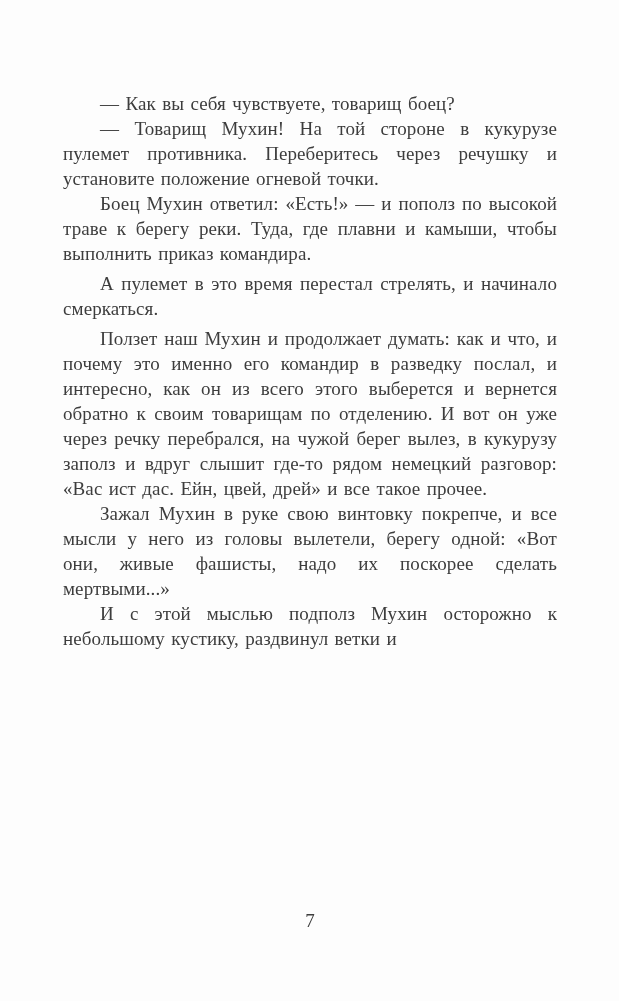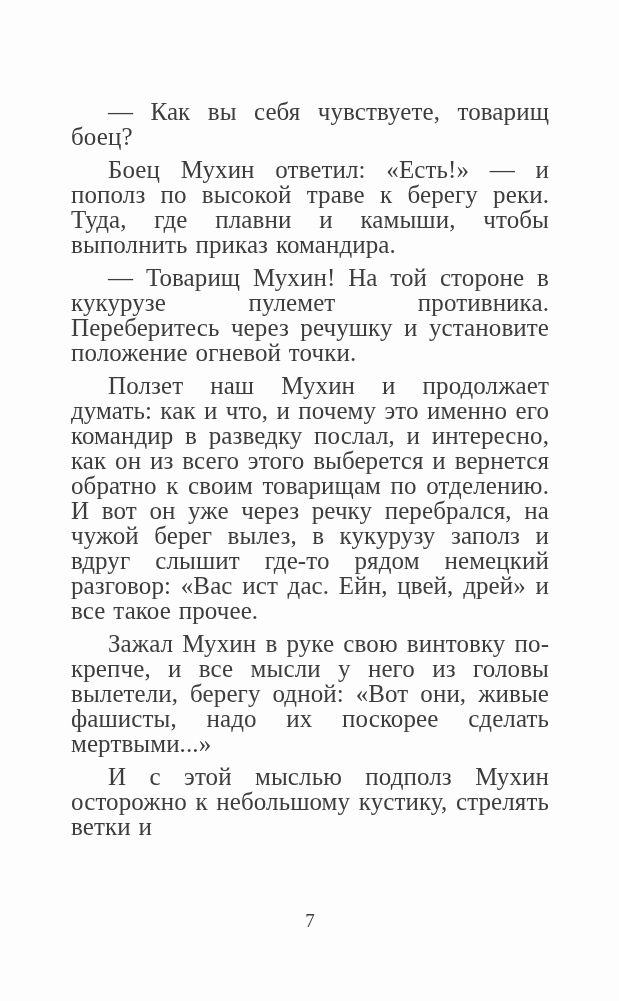--- a/index.html
+++ b/index.html
@@ -17,22 +17,22 @@
     font-family: "Liberation Serif", "DejaVu Serif", serif;
     padding: 91px 62px 70px 63px;
     display: flex;
     flex-direction: column;
     overflow: hidden;
   }
   .text-block {
     flex: 0 0 auto;
   }
   p.para {
-    margin: 8px;
-    font-size: 25px;
+    margin: 0;
+    font-size: 19px;
     line-height: 25px;
     text-align: justify;
     text-indent: 37px;
     hyphens: manual;
     -webkit-hyphens: manual;
     letter-spacing: 0.1px;
     word-spacing: 1.5px;
   }
   p.para.gap-before {
     margin-top: 5px;
@@ -47,22 +47,23 @@
     line-height: 1;
     color: #3d3d3d;
   }
 </style>
 </head>
 <body>
 
 <div class="page">
   <div class="text-block">
     <p class="para">— Как вы себя чувствуете, товарищ боец?</p>
+    <p class="para">— Товарищ Мухин! На той стороне в ку­курузе пулемет противника. Переберитесь через речушку и установите положение огне­вой точки.</p>
     <p class="para">Боец Мухин ответил: «Есть!» — и пополз по высокой траве к берегу реки. Туда, где плавни и камыши, чтобы выполнить приказ командира.</p>
-    <p class="para">— Товарищ Мухин! На той стороне в ку­курузе пулемет противника. Переберитесь через речушку и установите положение огне­вой точки.</p>
+    <p class="para gap-before">А пулемет в это время перестал стрелять, и начинало смеркаться.</p>
     <p class="para gap-before">Ползет наш Мухин и продолжает думать: как и что, и почему это именно его командир в разведку послал, и интересно, как он из всего этого выберется и вернется обратно к своим товарищам по отделению. И вот он уже через речку перебрался, на чужой берег вылез, в кукурузу заполз и вдруг слышит где-то рядом немецкий разговор: «Вас ист дас. Ейн, цвей, дрей» и все такое прочее.</p>
     <p class="para">Зажал Мухин в руке свою винтовку по­крепче, и все мысли у него из головы выле­тели, берегу одной: «Вот они, живые фаши­сты, надо их поскорее сделать мертвыми...»</p>
-    <p class="para">И с этой мыслью подполз Мухин осторож­но к небольшому кустику, стрелять ветки и</p>
+    <p class="para">И с этой мыслью подполз Мухин осторож­но к небольшому кустику, раздвинул ветки и</p>
   </div>
   <div class="footer">
     <span class="page-number">7</span>
   </div>
 </div>
 
 </body></html>

